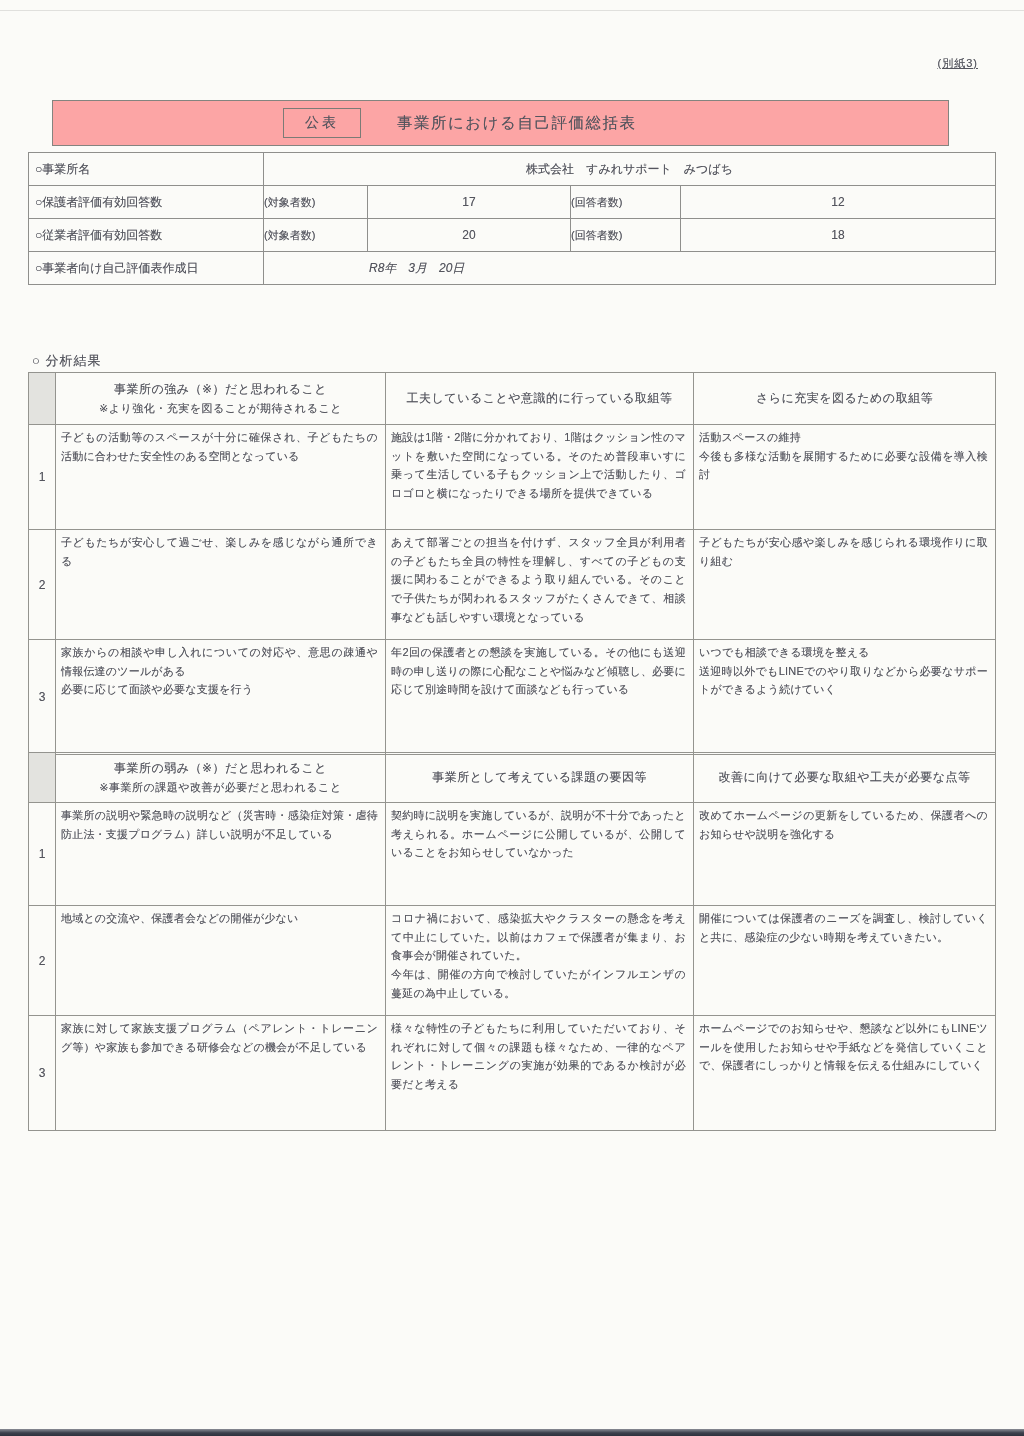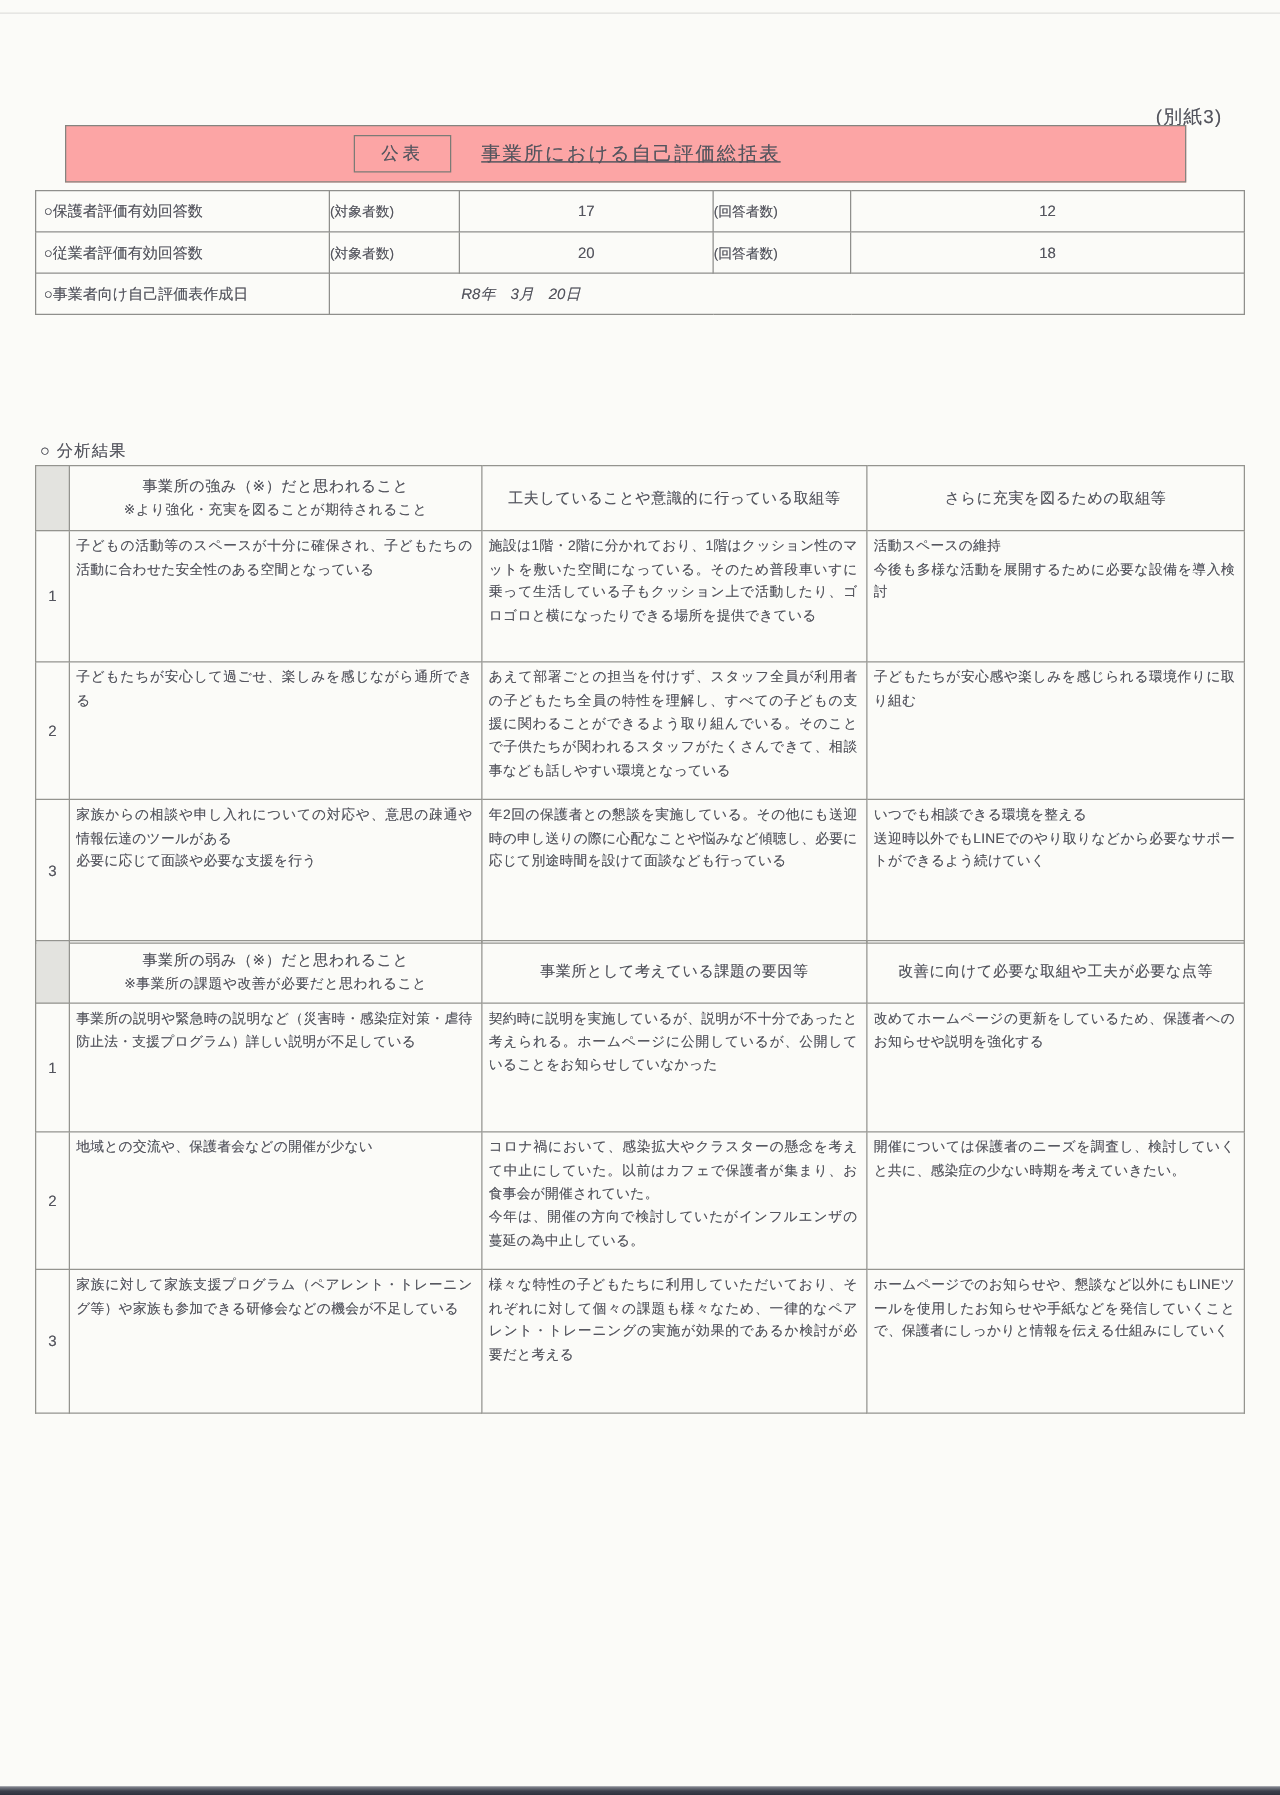--- a/index.html
+++ b/index.html
@@ -6,33 +6,33 @@
   body{
     width:1024px;height:1436px;
     background:#fbfbf8;
     font-family:"Liberation Sans","DejaVu Sans",sans-serif;
     color:#54555e;
     position:relative;
     overflow:hidden;
     text-shadow:0 0 0.5px rgba(84,85,94,.55);
   }
   
-  .corner-note{position:absolute;top:84px;right:46px;font-size:15px;letter-spacing:1px;}
+  .corner-note{position:absolute;top:56px;right:46px;font-size:11px;letter-spacing:1px;text-decoration:underline;}
   .title-box{
     position:absolute;left:52px;top:100px;width:895px;height:44px;
     border:1px solid #84847f;background:#fca5a5;
   }
   .pub-badge{
     position:absolute;left:230px;top:7px;width:76px;height:28px;
     border:1px solid #7b7b76;display:flex;align-items:center;justify-content:center;
     font-size:14px;letter-spacing:3px;
   }
   .doc-title{
-    position:absolute;left:332px;top:0;height:100%;
-    display:flex;align-items:center;font-size:15.5px;letter-spacing:1.5px;text-decoration:underline;
+    position:absolute;left:344px;top:0;height:100%;
+    display:flex;align-items:center;font-size:15.5px;letter-spacing:1.5px;
   }
   
   table{border-collapse:collapse;table-layout:fixed;}
   .info-table{position:absolute;left:28px;top:152px;width:967px;}
   .info-table td{
     border:1px solid #8f8f8c;font-size:12px;padding:0 0 0 6px;height:32px;
     overflow:hidden;white-space:nowrap;
   }
   .info-table td.center{text-align:center;padding:0;}
   .info-table td.small-label{font-size:11px;padding:0;}
@@ -82,20 +82,24 @@
 
 <table class="info-table">
   <colgroup>
       <col style="width:235px">
       <col style="width:104px">
       <col style="width:203px">
       <col style="width:110px">
       <col style="width:315px">
     </colgroup>
   <tbody>
+      <tr>
+    <td>○事業所名</td>
+    <td class="center" colspan="4">株式会社　すみれサポート　みつばち</td>
+  </tr>
   <tr>
     <td>○保護者評価有効回答数</td>
     <td class="small-label">(対象者数)</td>
     <td class="center">17</td>
     <td class="small-label">(回答者数)</td>
     <td class="center">12</td>
   </tr>
   <tr>
     <td>○従業者評価有効回答数</td>
     <td class="small-label">(対象者数)</td>

